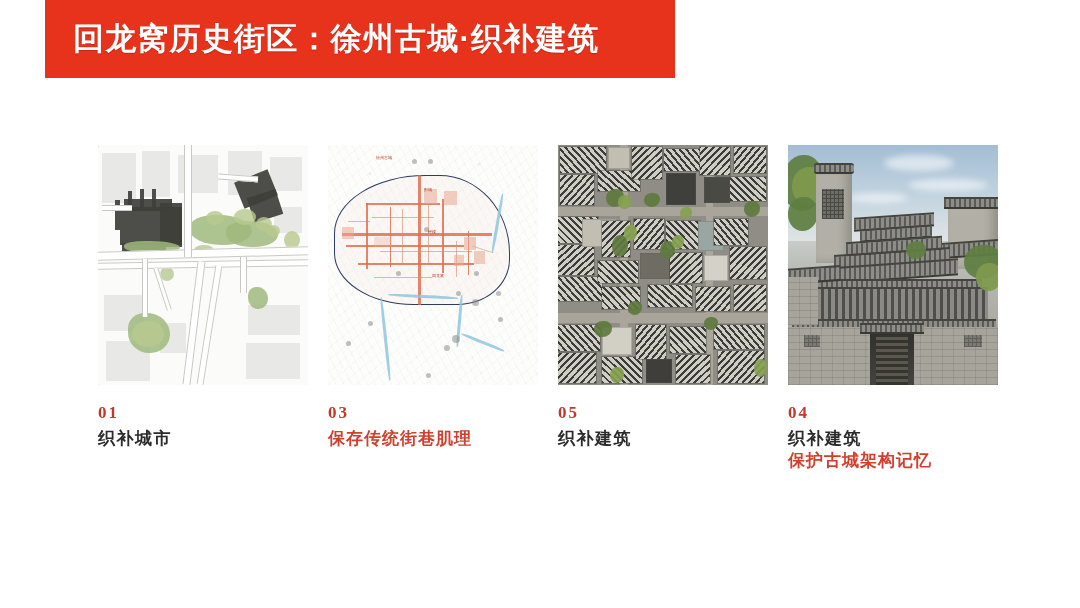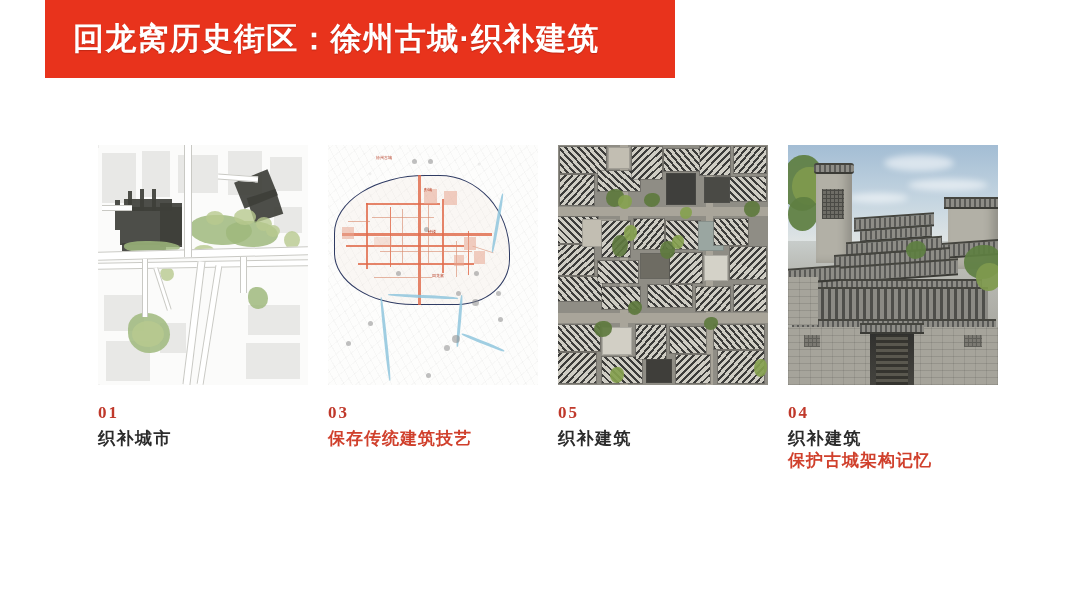--- a/index.html
+++ b/index.html
@@ -393,21 +393,21 @@
       <div class="mh-dot" style="left:116px;top:200px;width:6px;height:6px;"></div>
       <div class="mh-dot" style="left:98px;top:228px;"></div>
 
       <div class="mh-lab" style="left:96px;top:42px;">彭城</div>
       <div class="mh-lab" style="left:100px;top:84px;">钟楼</div>
       <div class="mh-lab" style="left:104px;top:128px;">回龙窝</div>
       <div class="mh-lab" style="left:48px;top:10px;">徐州古城</div>
     </div>
     <div class="caption">
       <span class="cap-num">03</span>
-      <span class="cap-sub">保存传统建筑技艺</span>
+      <span class="cap-sub">保存传统街巷肌理</span>
     </div>
   </div>
 
   <div class="card">
     <div class="thumb aerial">
 
       <div class="alley" style="left:0;top:62px;width:210px;height:9px;"></div>
       <div class="alley" style="left:0;top:168px;width:210px;height:10px;"></div>
       <div class="alley" style="left:62px;top:0;width:8px;height:240px;"></div>
       <div class="alley" style="left:148px;top:0;width:7px;height:240px;"></div>

